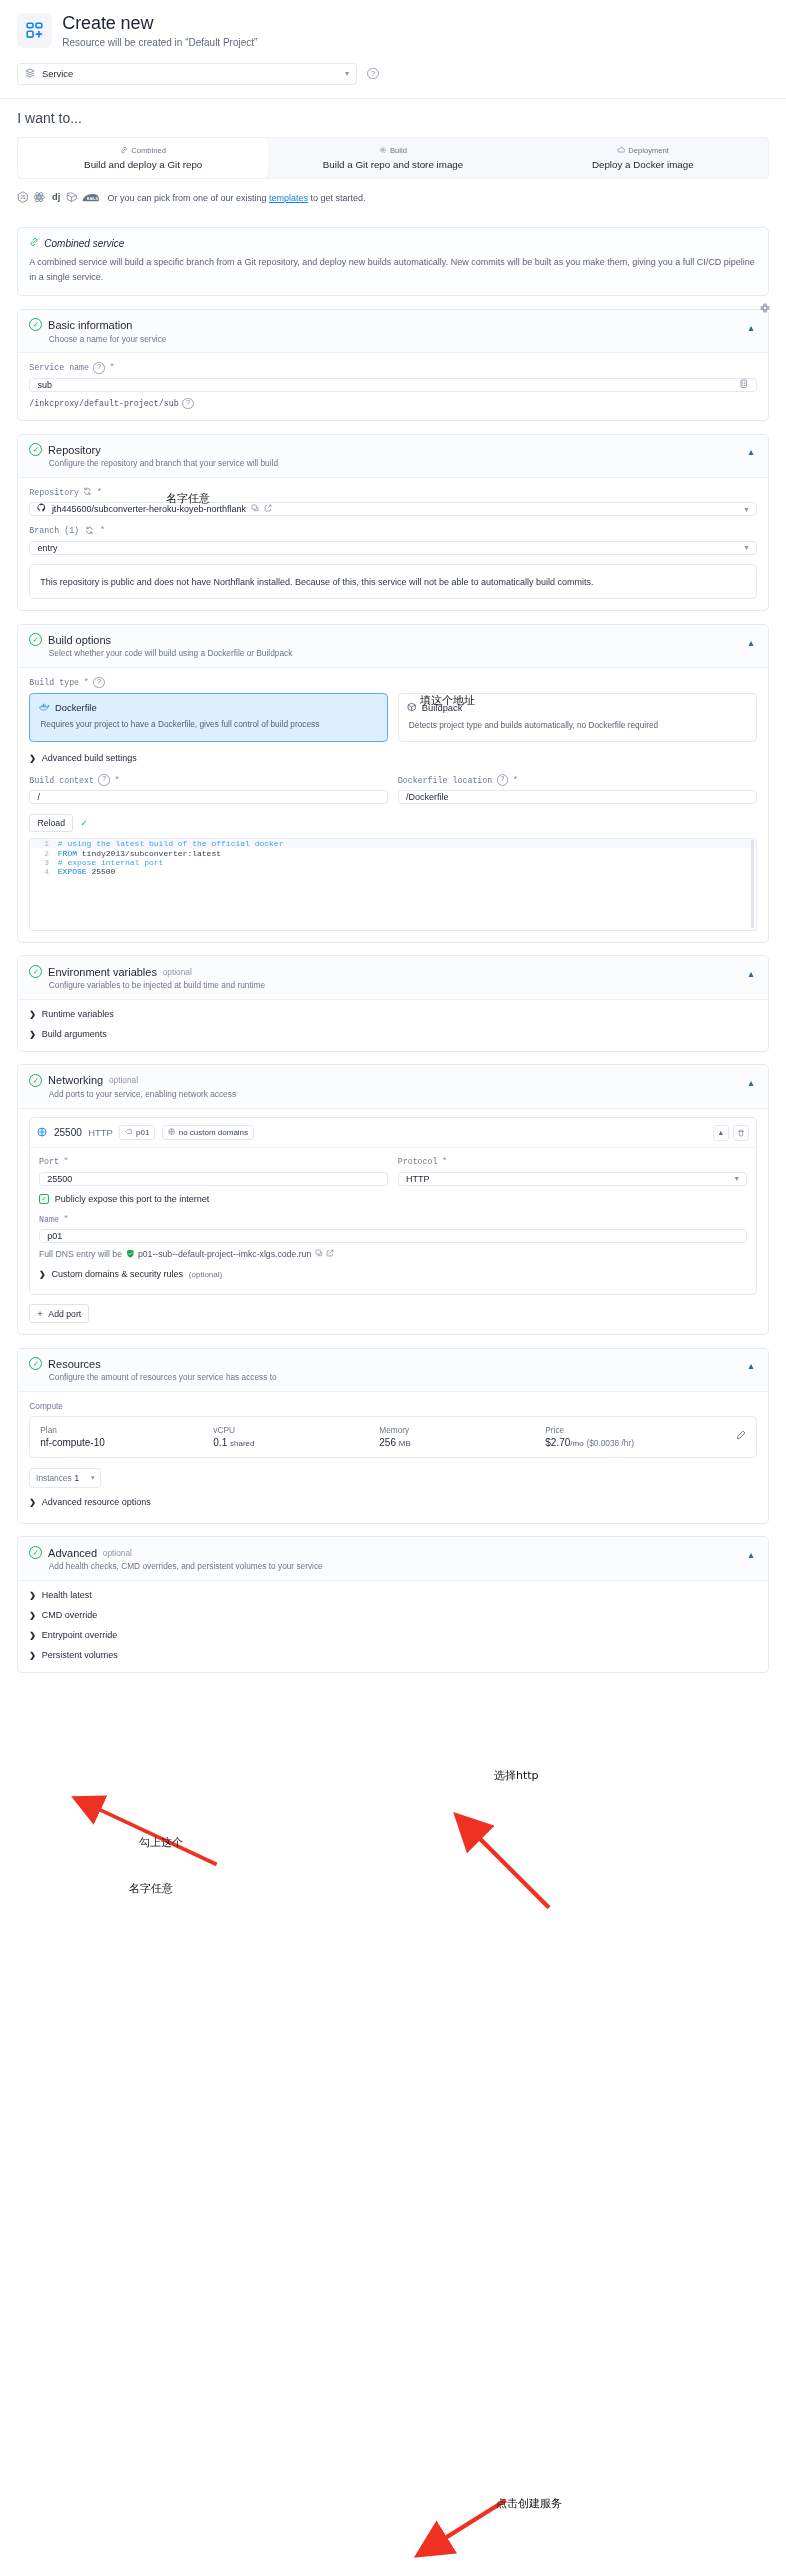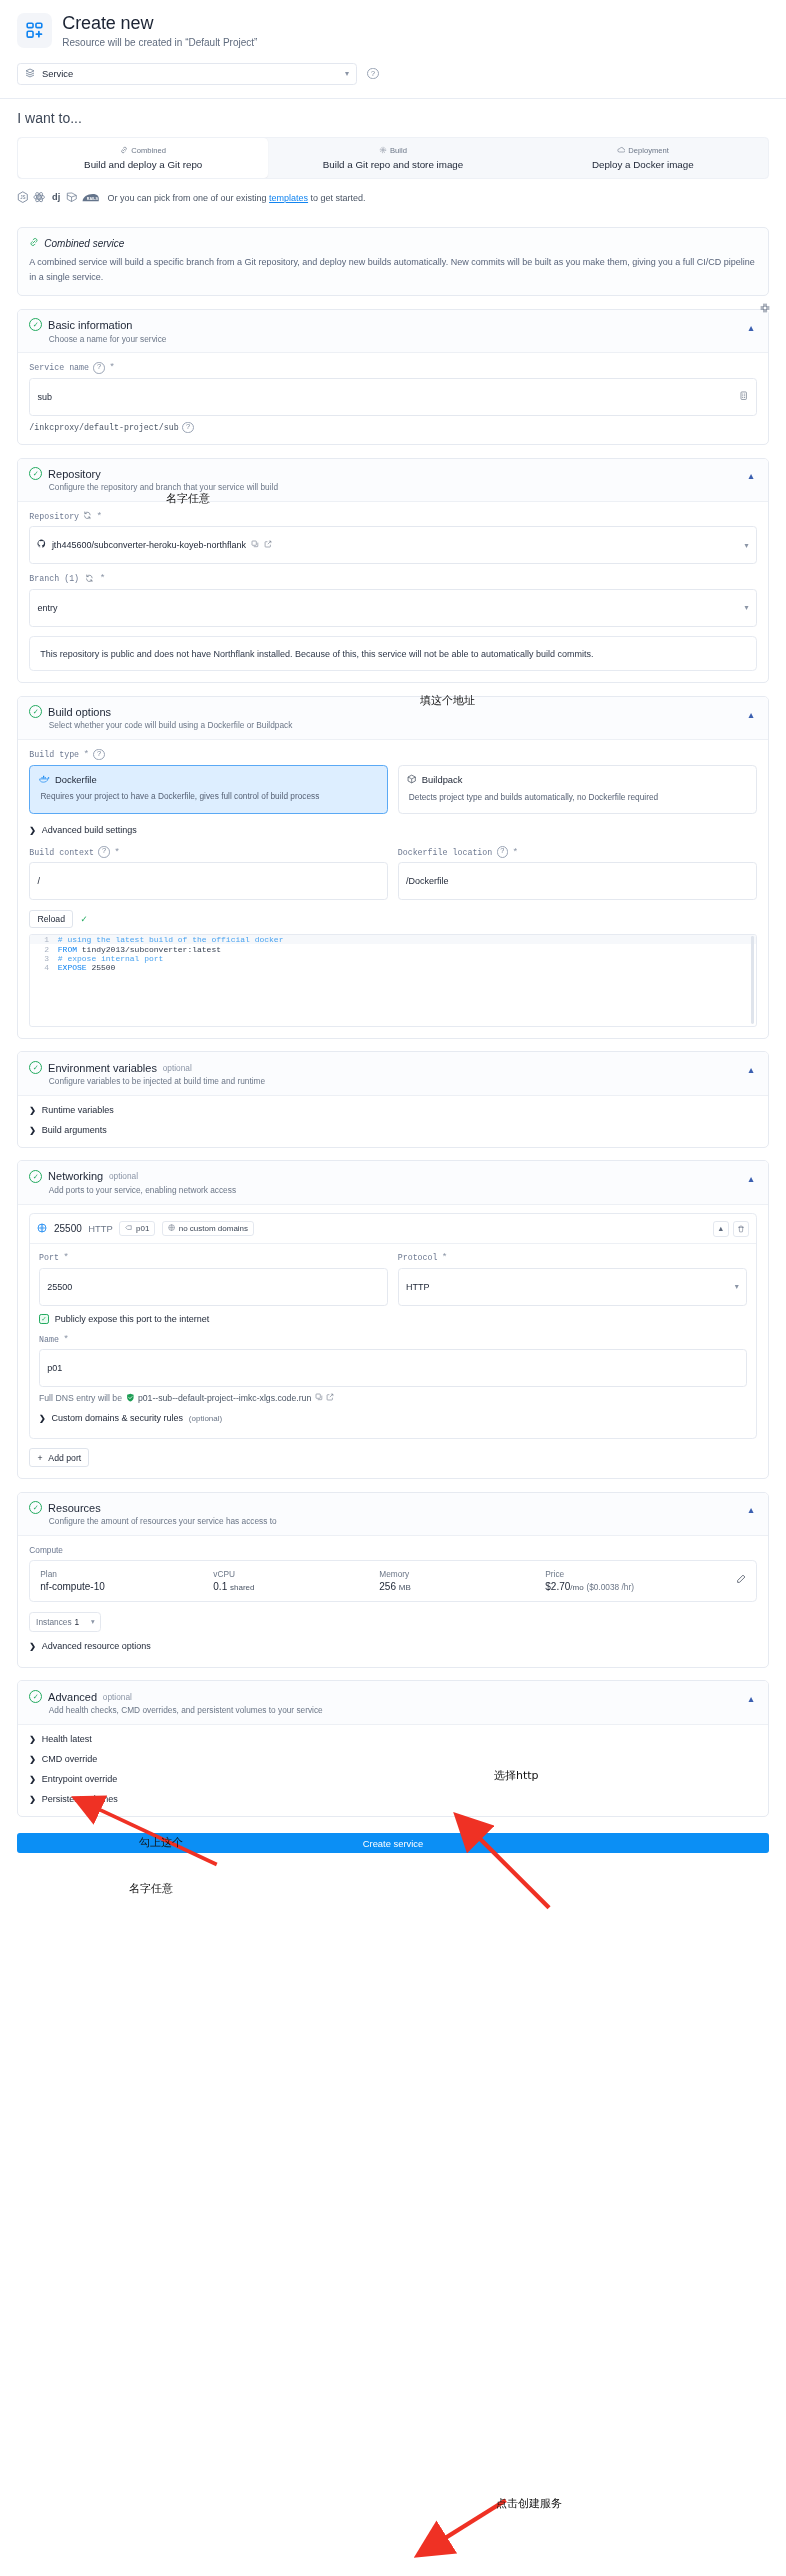--- a/index.html
+++ b/index.html
@@ -84,21 +84,21 @@
     justify-content:center; color:#22aa5f; font-size:7.2px; line-height:1;
   }
 
   
   .fl {
     font-family:"Liberation Mono", monospace; font-size:8.3px; color:#6c7890;
     display:flex; align-items:center; gap:4.3px; margin-bottom:4.3px;
   }
   .req { color:#8b95a6; font-size:9.4px; }
   .inp {
-    width:100%; height:38px; border:0.7px solid #e4e8ef; border-radius:3.6px;
+    width:100%; height:14px; border:0.7px solid #e4e8ef; border-radius:3.6px;
     background:#fff; font-size:9px; color:#1c2434; padding:0 7.2px;
     display:flex; align-items:center; position:relative;
   }
   .inp .tail { margin-left:auto; color:#8b95a6; font-size:8px; }
   .hint-mono { font-family:"Liberation Mono", monospace; font-size:8.3px; color:#4a5565; margin-top:5.8px; display:flex; align-items:center; gap:3.6px; }
 
   .note-box {
     border:0.7px solid #e6eaf1; border-radius:4.3px; background:#fff;
     padding:9.4px 10px; font-size:9px; color:#2c3648; line-height:1.6; margin-top:9.4px;
   }
@@ -780,23 +780,20 @@
           <span>Entrypoint override</span>
         </div>
         <div class="disc">
           <span class="arr">❯</span>
           <span>Persistent volumes</span>
         </div>
       </div>
     </div>
   </div>
 
-  <div class="submit-wrap">
-    <button class="btn-create">Create service</button>
-  </div>
 
   <svg class="arrow-svg" style="left:0;top:0;" width="786" height="2576" viewBox="0 0 1088 3564">
     <defs>
       <marker id="ah" markerWidth="9" markerHeight="9" refX="6" refY="4.5" orient="auto">
         <path d="M0,0 L9,4.5 L0,9 z" fill="#ef3124"></path>
       </marker>
     </defs>
 
     <line x1="760" y1="2640" x2="640" y2="2520" stroke="#ef3124" stroke-width="6" marker-end="url(#ah)"></line>
 

